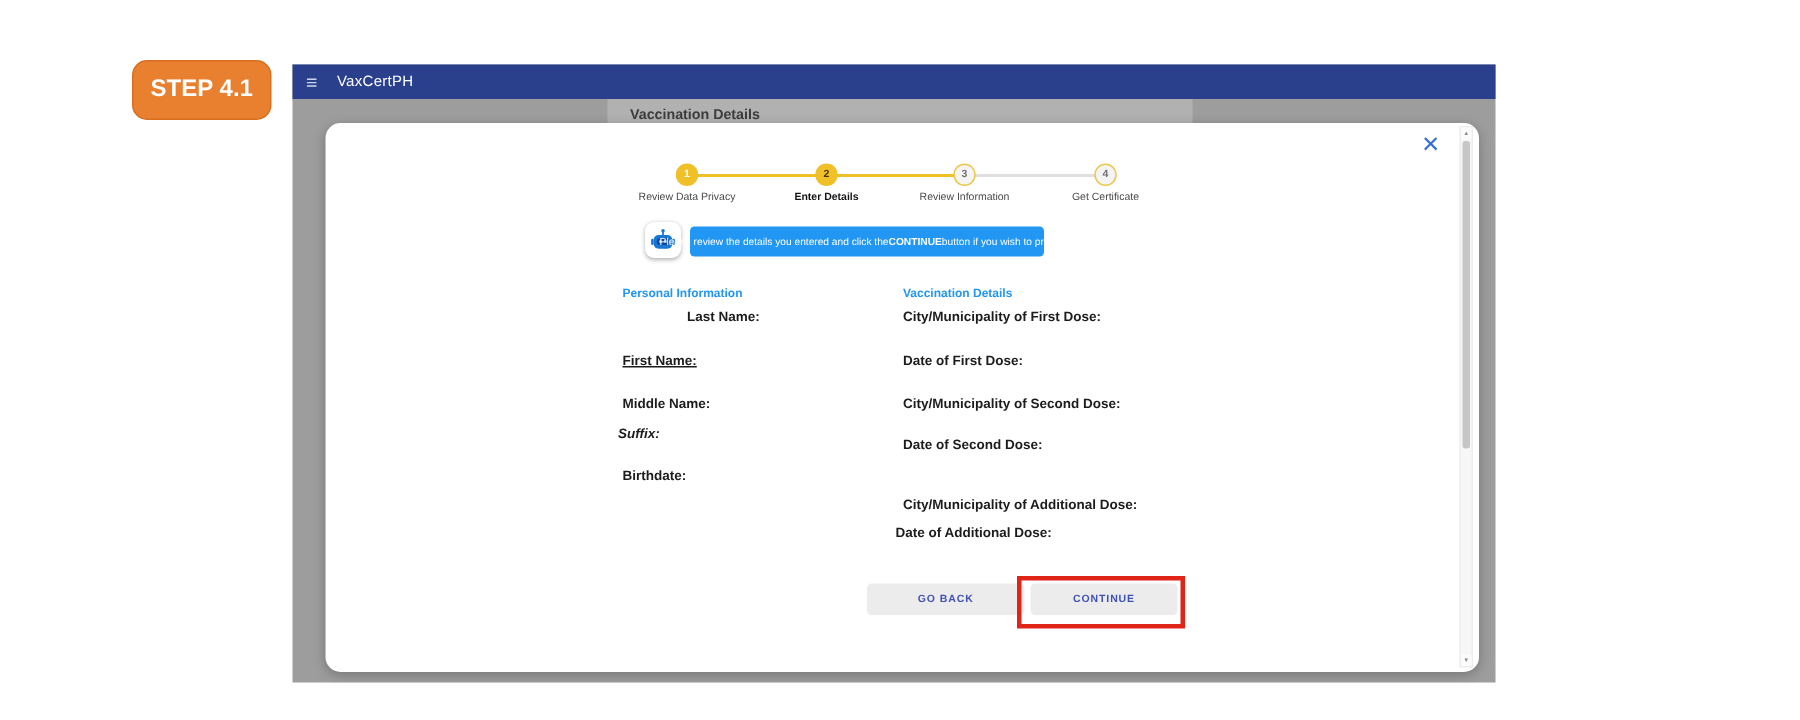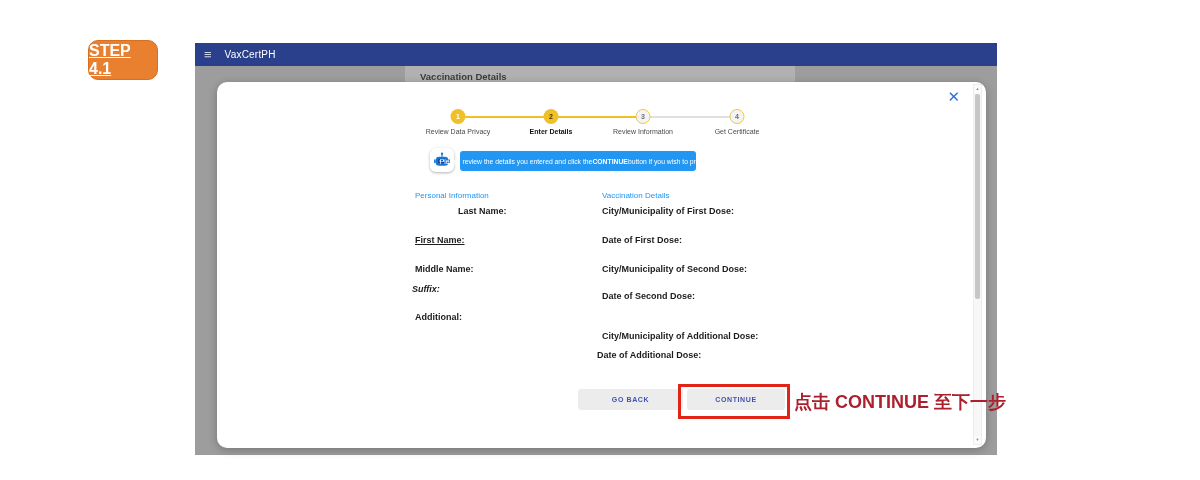--- a/index.html
+++ b/index.html
@@ -1,23 +1,23 @@
 <!DOCTYPE html>
 <html><head>
 <meta charset="utf-8">
 <style>
   * { margin:0; padding:0; box-sizing:border-box; }
   body { font-family:"Liberation Sans", sans-serif; background:#ffffff; }
   .canvas { position:relative; width:1200px; height:480px; background:#ffffff; overflow:hidden; }
 
   
-  .step-badge { position:absolute; left:88px; top:40px; width:70px; height:40px;
+  .step-badge { position:absolute; left:88px; top:40px; width:93px; height:40px;
     background:#E8802F; border:1px solid #d86f1e; border-radius:10px;
     display:flex; align-items:center; justify-content:center;
-    color:#ffffff; font-size:16px; font-weight:bold;text-decoration:underline; }
+    color:#ffffff; font-size:16px; font-weight:bold; }
 
   
   .app-window { position:absolute; left:195px; top:43px; width:802px; height:412px;
     background:#9d9d9d; }
   .app-header { position:absolute; left:0; top:0; width:100%; height:23px;
     background:#2A408C; display:flex; align-items:center; }
   .menu-icon { color:#cdd4ea; font-size:13px; margin-left:9px; line-height:1; cursor:pointer; }
   .app-title { color:#ffffff; font-size:10px; font-weight:normal; margin-left:13px; letter-spacing:.2px; }
 
   .behind-card { position:absolute; left:210px; top:23px; width:390px; height:24px;
@@ -49,21 +49,21 @@
   
   .robot-wrap { position:absolute; left:213px; top:66px; width:24px; height:24px;
     background:#ffffff; border-radius:6px; box-shadow:0 1px 3px rgba(0,0,0,.3);
     display:flex; align-items:center; justify-content:center; }
   .assist-banner { position:absolute; left:243px; top:69px; width:236px; height:20px;
     background:#2196F3; border-radius:3px; display:flex; align-items:center; justify-content:center;
     color:#ffffff; font-size:6.8px; padding:0 6px; white-space:nowrap; }
   .assist-banner b { font-weight:bold; }
 
   
-  .col-title { position:absolute; font-size:8px; font-weight:400; color:#2196F3; }
+  .col-title { position:absolute; font-size:8px; font-weight:700; color:#2196F3; }
   .field-label { position:absolute; font-size:9px; font-weight:bold; color:#1c1c1c; white-space:nowrap; }
 
   
   .btn { position:absolute; height:21px; background:#ececec; border:none; border-radius:3px;
     color:#3F51B5; font-family:"Liberation Sans", sans-serif;
     font-size:7px; font-weight:bold; letter-spacing:.6px; cursor:pointer; }
 
   
   .scrollbar { position:absolute; right:4px; top:2px; bottom:3px; width:9px;
     background:#f7f7f7; border:1px solid #ededed; }
@@ -135,21 +135,21 @@
         <span>Please review the details you entered and click the </span>
           <b>CONTINUE</b>
           <span> button if you wish to proceed.</span>
       </div>
 
       <div class="col-title" style="left:198px; top:109px;">Personal Information</div>
       <div class="field-label" style="left:198px; top:124px;margin-left:43px;">Last Name:</div>
       <div class="field-label" style="left:198px; top:153px;text-decoration:underline;">First Name:</div>
       <div class="field-label" style="left:198px; top:182px;">Middle Name:</div>
       <div class="field-label" style="left:195px; top:202px;font-style:italic;">Suffix:</div>
-      <div class="field-label" style="left:198px; top:230px;">Additional:</div>
+      <div class="field-label" style="left:198px; top:230px;">Birthdate:</div>
 
       <div class="col-title" style="left:385px; top:109px;">Vaccination Details</div>
       <div class="field-label" style="left:385px; top:124px;">City/Municipality of First Dose:</div>
       <div class="field-label" style="left:385px; top:153px;">Date of First Dose:</div>
       <div class="field-label" style="left:385px; top:182px;">City/Municipality of Second Dose:</div>
       <div class="field-label" style="left:385px; top:209px;">Date of Second Dose:</div>
       <div class="field-label" style="left:385px; top:249px;">City/Municipality of Additional Dose:</div>
       <div class="field-label" style="left:380px; top:268px;">Date of Additional Dose:</div>
 
       <button class="btn" style="left:361px; top:307px; width:105px;">GO BACK</button>
@@ -158,15 +158,14 @@
       <div class="scrollbar">
         <div class="scroll-arrow scroll-up">▲</div>
         <div class="scroll-thumb"></div>
         <div class="scroll-arrow scroll-down">▼</div>
       </div>
 
     </div>
   </div>
 
   <div class="highlight-rect"></div>
-  <div class="cn-note">点击 CONTINUE 至下一步</div>
 
 </div>
 
 </body></html>

